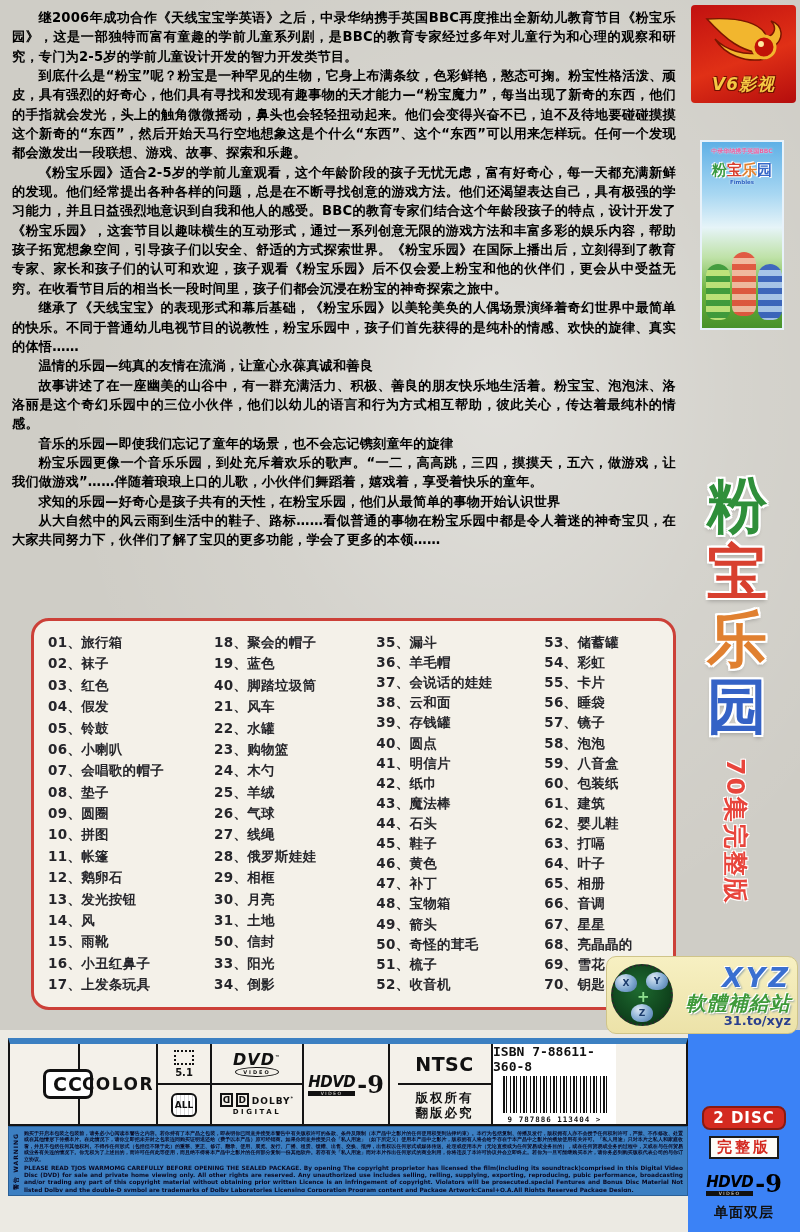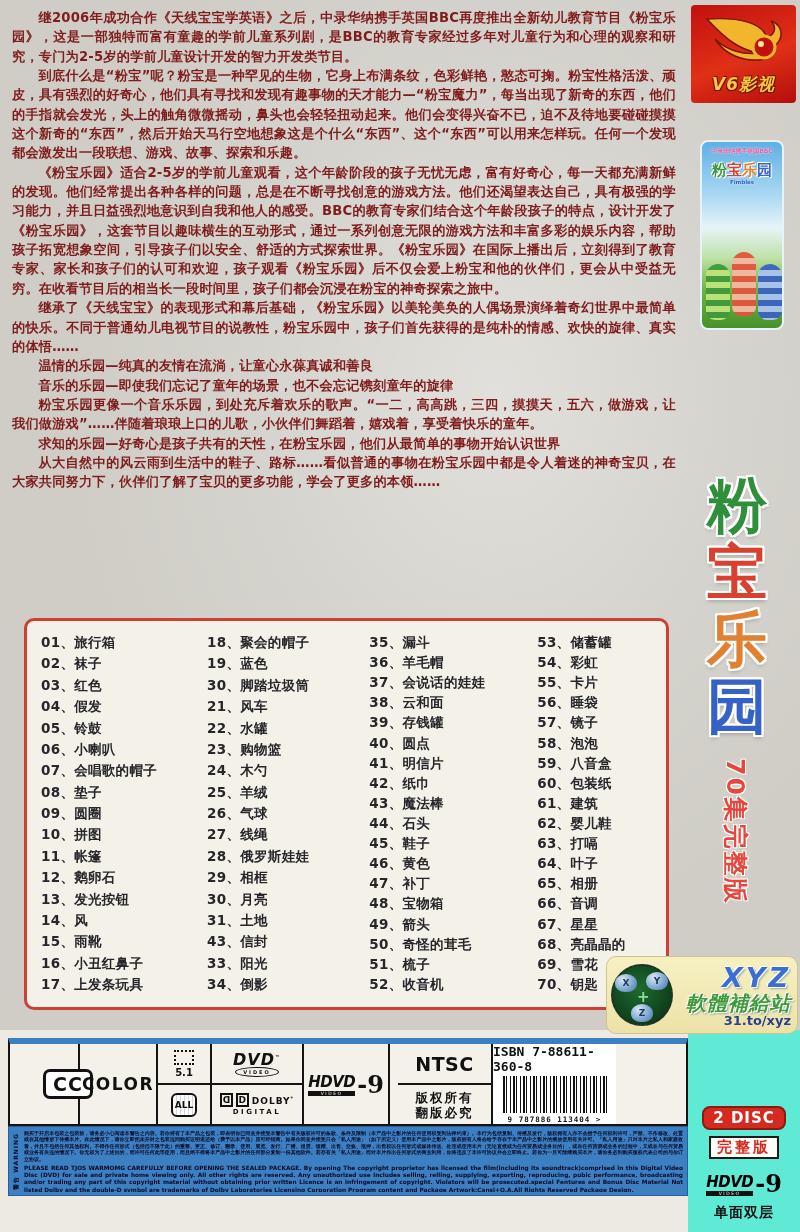--- a/index.html
+++ b/index.html
@@ -10,50 +10,50 @@
     background:linear-gradient(180deg,#3f8ec9 0%,#5aa5da 12%,#79b9e6 28%,#9ccdee 45%,#bfe0f4 62%,#cde8f6 78%,#bede ef 90%,#b6dcee 100%);
   }
   
   #rays { position:absolute; left:0; top:0; width:800px; height:1030px;
     background:radial-gradient(ellipse at 62% 38%, rgba(255,255,255,.38) 0%, rgba(255,255,255,.12) 35%, rgba(255,255,255,0) 62%);
   }
 
   
   #intro {
     position:absolute; left:12px; top:8px; width:664px;
-    color:#7f1d1d; font-size:13.2px; line-height:19.35px; font-weight:600;
+    color:#000000; font-size:13.2px; line-height:19.35px; font-weight:600;
     text-align:justify; letter-spacing:.2px;
   }
   #intro p { text-indent:2em; }
 
   
   #listbox {
-    position:absolute; left:24px; top:618px; width:645px; height:392px;
-    background:#f4f1e9; border:3px solid #cc4038; border-radius:10px;
+    position:absolute; left:31px; top:618px; width:645px; height:392px;
+    background:#f4f1e9; border:3px solid #cc4038; border-radius:18px;
     padding:13px 8px 13px 14px; display:flex;
   }
   .epcol { display:flex; flex-direction:column; justify-content:space-between; height:100%; }
   .epcol.c1{width:176px;} .epcol.c2{width:172px;} .epcol.c3{width:178px;} .epcol.c4{width:128px;}
   .ep { font-size:13.5px; font-weight:700; color:#26262b; white-space:nowrap; letter-spacing:.3px; }
 
   
   #v6box {
     position:absolute; left:691px; top:5px; width:105px; height:98px;
     background:linear-gradient(160deg,#c11110 0%,#e03016 55%,#b40d0d 100%);
     border-radius:4px; display:flex; flex-direction:column; align-items:center; justify-content:flex-end;
     padding-bottom:7px;
   }
   #v6swoosh { position:absolute; top:4px; left:10px; width:86px; height:62px; }
   #v6label {
     color:#f6c843; font-weight:800; font-size:17px; letter-spacing:1px; font-style:italic;
     text-shadow:1px 1px 0 #6e1000, -1px 1px 0 #6e1000, 1px -1px 0 #6e1000;
   }
   #thumb {
     position:absolute; left:700px; top:140px; width:84px; height:190px;
-    border-radius:8px; border:2px solid #e8f2fa; overflow:hidden;
+    border-radius:0; border:2px solid #e8f2fa; overflow:hidden;
     background:linear-gradient(180deg,#5fb0e6 0%,#a8d7f2 28%,#e6f4f8 46%,#bfe2a8 62%,#6cb33e 80%,#47922b 100%);
   }
   #thumb-banner { margin-top:5px; text-align:center; font-size:6px; font-weight:700; color:#e85fa0;
     text-shadow:0 0 2px #fff; }
   #thumb-title { text-align:center; font-size:15px; font-weight:800; margin-top:6px; line-height:17px;
     text-shadow:0 0 2px #fff,1px 1px 0 #fff,-1px -1px 0 #fff; }
   #thumb-sub { text-align:center; font-size:5.5px; font-weight:700; color:#2a5fc0; text-shadow:0 0 2px #fff; }
   .blob { position:absolute; bottom:8px; width:24px; height:56px; border-radius:12px 12px 9px 9px; opacity:.95; }
   .blob.b1 { left:4px;  background:repeating-linear-gradient(180deg,#3f9a3c 0 6px,#bfe37a 6px 12px); }
   .blob.b2 { left:30px; bottom:12px; height:64px; background:repeating-linear-gradient(180deg,#e2543e 0 6px,#f4b8a0 6px 12px); }
@@ -142,21 +142,21 @@
     background:#3c7fc2; border:1px solid #2a5f96; color:#0a0a24;
     display:flex; align-items:stretch; padding:3px 4px 3px 0;
   }
   #warn-label { width:15px; display:flex; align-items:center; justify-content:center; }
   #warn-inner { transform:rotate(-90deg); white-space:nowrap; font-size:6px; font-weight:800; letter-spacing:1px; color:#0a0a24; }
   #legal-text { flex:1; overflow:hidden; }
   #legal-cn { font-size:5px; line-height:6.4px; font-weight:600; text-align:justify; }
   #legal-en { font-size:5.8px; line-height:7.2px; font-weight:700; margin-top:3px; text-align:justify; }
 
   #rightpanel {
-    position:absolute; left:688px; top:0; width:112px; height:202px; background:#5eead4;
+    position:absolute; left:688px; top:0; width:112px; height:202px; background:#3b82f6;
     display:flex; flex-direction:column; align-items:center; justify-content:flex-end; padding-bottom:10px; gap:6px;
   }
   #disc-badge { background:#d42a20; border:2px solid #8a1a10; border-radius:8px; color:#fff;
     font-size:15px; font-weight:800; padding:1px 9px; letter-spacing:1px; }
   #edition-badge { border:2.5px solid #1a1a1a; background:#fdfcf8; color:#d42a20;
     font-size:15px; font-weight:800; padding:0 6px; letter-spacing:3px; }
   #rp-hdvd { display:flex; align-items:center; margin-top:4px; }
   #rp-sub { font-size:14px; font-weight:800; color:#111; letter-spacing:1px; }
 </style>
 </head>
@@ -164,20 +164,21 @@
 
 <div id="page">
   <div id="rays"></div>
 
   <div id="intro">
       <p>继2006年成功合作《天线宝宝学英语》之后，中录华纳携手英国BBC再度推出全新幼儿教育节目《粉宝乐园》，这是一部独特而富有童趣的学前儿童系列剧，是BBC的教育专家经过多年对儿童行为和心理的观察和研究，专门为2-5岁的学前儿童设计开发的智力开发类节目。</p>
       <p>到底什么是“粉宝”呢？粉宝是一种罕见的生物，它身上布满条纹，色彩鲜艳，憨态可掬。粉宝性格活泼、顽皮，具有强烈的好奇心，他们具有寻找和发现有趣事物的天才能力—“粉宝魔力”，每当出现了新奇的东西，他们的手指就会发光，头上的触角微微摇动，鼻头也会轻轻扭动起来。他们会变得兴奋不已，迫不及待地要碰碰摸摸这个新奇的“东西”，然后开始天马行空地想象这是个什么“东西”、这个“东西”可以用来怎样玩。任何一个发现都会激发出一段联想、游戏、故事、探索和乐趣。</p>
       <p>《粉宝乐园》适合2-5岁的学前儿童观看，这个年龄阶段的孩子无忧无虑，富有好奇心，每一天都充满新鲜的发现。他们经常提出各种各样的问题，总是在不断寻找创意的游戏方法。他们还渴望表达自己，具有极强的学习能力，并且日益强烈地意识到自我和他人的感受。BBC的教育专家们结合这个年龄段孩子的特点，设计开发了《粉宝乐园》，这套节目以趣味横生的互动形式，通过一系列创意无限的游戏方法和丰富多彩的娱乐内容，帮助孩子拓宽想象空间，引导孩子们以安全、舒适的方式探索世界。《粉宝乐园》在国际上播出后，立刻得到了教育专家、家长和孩子们的认可和欢迎，孩子观看《粉宝乐园》后不仅会爱上粉宝和他的伙伴们，更会从中受益无穷。在收看节目后的相当长一段时间里，孩子们都会沉浸在粉宝的神奇探索之旅中。</p>
       <p>继承了《天线宝宝》的表现形式和幕后基础，《粉宝乐园》以美轮美奂的人偶场景演绎着奇幻世界中最简单的快乐。不同于普通幼儿电视节目的说教性，粉宝乐园中，孩子们首先获得的是纯朴的情感、欢快的旋律、真实的体悟……</p>
       <p>温情的乐园—纯真的友情在流淌，让童心永葆真诚和善良</p>
+      <p>故事讲述了在一座幽美的山谷中，有一群充满活力、积极、善良的朋友快乐地生活着。粉宝宝、泡泡沫、洛洛丽是这个奇幻乐园中的三位小伙伴，他们以幼儿的语言和行为方式相互帮助，彼此关心，传达着最纯朴的情感。</p>
       <p>音乐的乐园—即使我们忘记了童年的场景，也不会忘记镌刻童年的旋律</p>
       <p>粉宝乐园更像一个音乐乐园，到处充斥着欢乐的歌声。“一二，高高跳，三四，摸摸天，五六，做游戏，让我们做游戏”……伴随着琅琅上口的儿歌，小伙伴们舞蹈着，嬉戏着，享受着快乐的童年。</p>
       <p>求知的乐园—好奇心是孩子共有的天性，在粉宝乐园，他们从最简单的事物开始认识世界</p>
       <p>从大自然中的风云雨到生活中的鞋子、路标……看似普通的事物在粉宝乐园中都是令人着迷的神奇宝贝，在大家共同努力下，伙伴们了解了宝贝的更多功能，学会了更多的本领……</p>
     </div>
 
   <div id="v6box">
     <svg id="v6swoosh" viewBox="0 0 86 62">
       <path d="M6 10 C 28 34, 40 40, 56 44 C 44 46, 26 42, 14 30 C 24 46, 44 54, 64 50 C 70 48, 74 44, 72 38 C 84 30, 82 16, 70 12 C 76 18, 74 26, 66 28 C 60 14, 40 8, 6 10 Z" fill="#f2b62e" stroke="#7a1500" stroke-width="1.5"></path>
       <circle cx="63" cy="38" r="11" fill="#c01208" stroke="#f2b62e" stroke-width="3"></circle>
@@ -219,33 +220,33 @@
         <div class="ep">12、鹅卵石</div>
         <div class="ep">13、发光按钮</div>
         <div class="ep">14、风</div>
         <div class="ep">15、雨靴</div>
         <div class="ep">16、小丑红鼻子</div>
         <div class="ep">17、上发条玩具</div>
       </div>
       <div class="epcol c2">
         <div class="ep">18、聚会的帽子</div>
         <div class="ep">19、蓝色</div>
-        <div class="ep">30、脚踏垃圾筒</div>
+        <div class="ep">40、脚踏垃圾筒</div>
         <div class="ep">21、风车</div>
         <div class="ep">22、水罐</div>
         <div class="ep">23、购物篮</div>
         <div class="ep">24、木勺</div>
         <div class="ep">25、羊绒</div>
         <div class="ep">26、气球</div>
         <div class="ep">27、线绳</div>
         <div class="ep">28、俄罗斯娃娃</div>
         <div class="ep">29、相框</div>
         <div class="ep">30、月亮</div>
         <div class="ep">31、土地</div>
-        <div class="ep">43、信封</div>
+        <div class="ep">50、信封</div>
         <div class="ep">33、阳光</div>
         <div class="ep">34、倒影</div>
       </div>
       <div class="epcol c3">
         <div class="ep">35、漏斗</div>
         <div class="ep">36、羊毛帽</div>
         <div class="ep">37、会说话的娃娃</div>
         <div class="ep">38、云和面</div>
         <div class="ep">39、存钱罐</div>
         <div class="ep">40、圆点</div>

